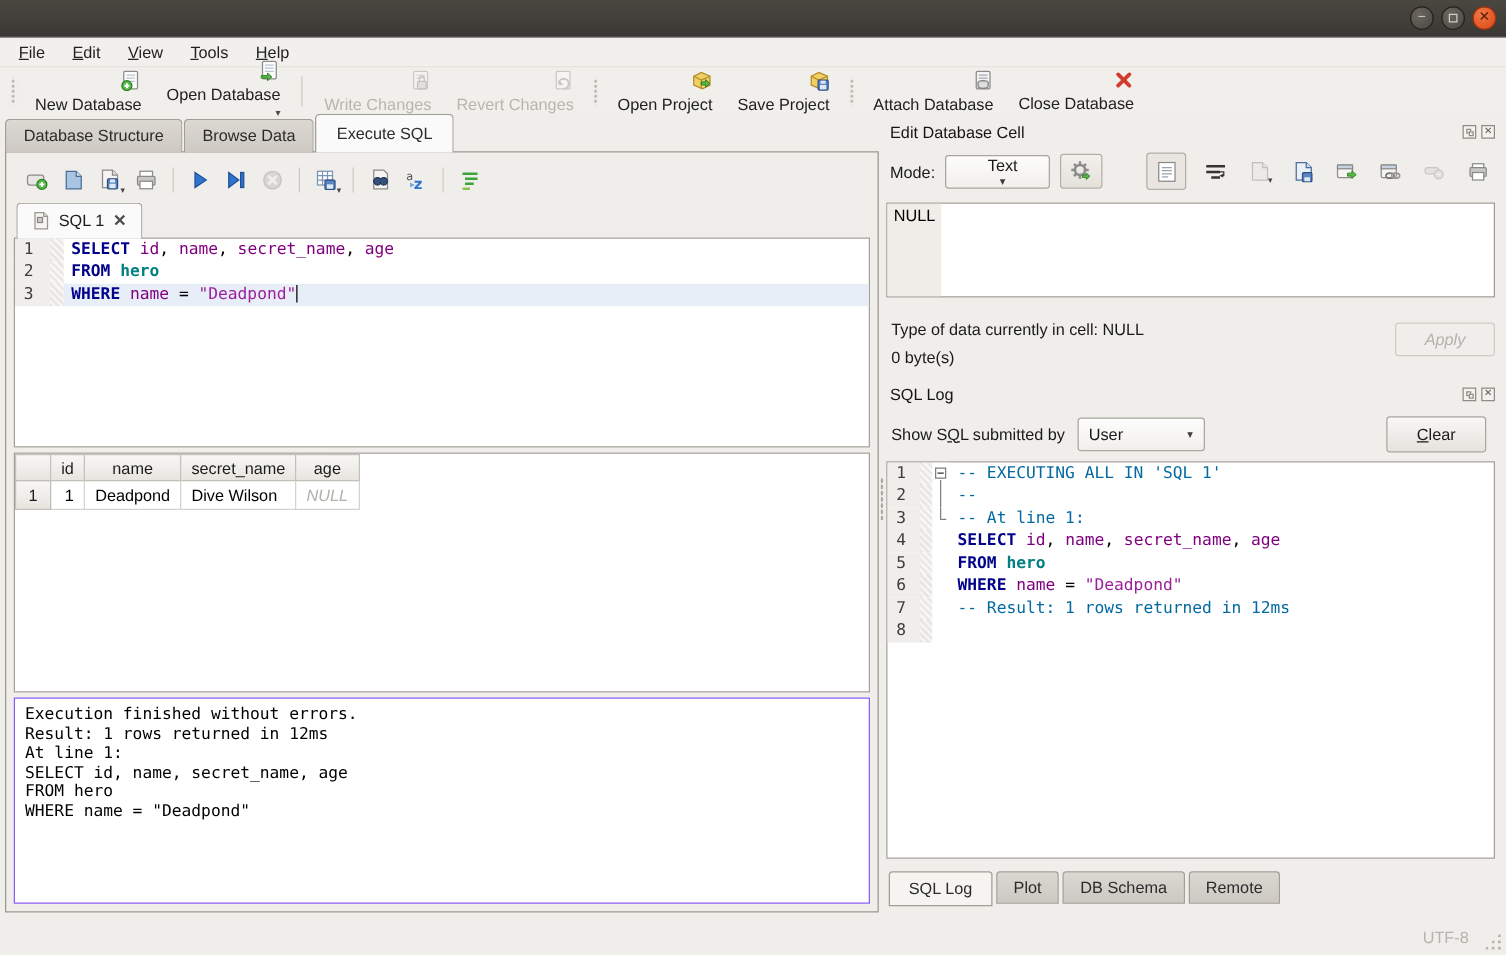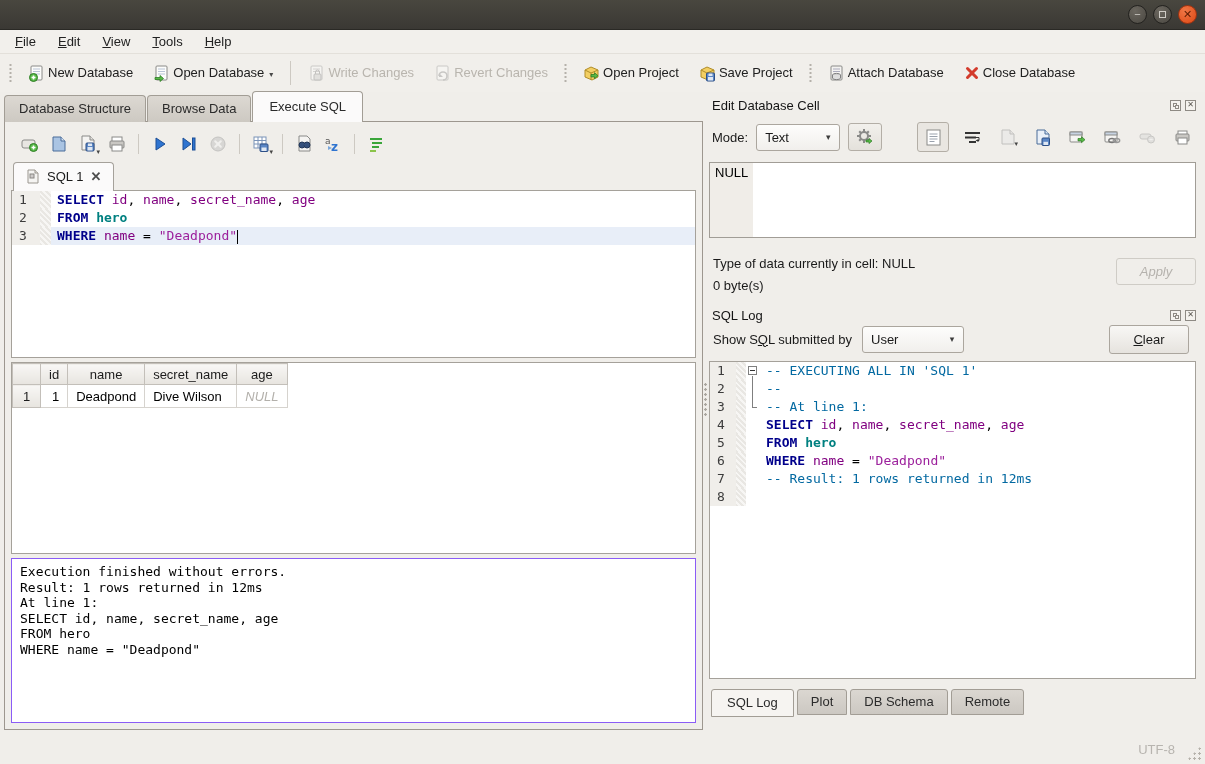--- a/index.html
+++ b/index.html
@@ -23,22 +23,22 @@
   .wbtn .sq{width:7px;height:7px;border:1.5px solid #cfccc6;display:block;}
   
   .menubar{height:24px; flex:none; background:#f2f0ec; display:flex; align-items:center; padding-left:4px;
     border-bottom:1px solid #e3e0da;}
   .menu-item{padding:2px 11px; color:#222; cursor:default;}
   
   .toolbar{height:38px; flex:none; background:#f1efeb; display:flex; align-items:center; gap:2px; padding:0 4px;}
   .tgrip{width:5px; height:22px; margin:0 4px;
     background-image:radial-gradient(#b5b1aa 1px, transparent 1.2px); background-size:4px 4px; background-position:center;}
   .tsep{width:1px; height:24px; background:#cdc9c2; margin:0 6px;}
-  .tbtn{display:flex; align-items:flex-start; gap:3px; padding:5px 9px; border:none; background:transparent;
-    font:13px "Liberation Sans",sans-serif; color:#212121; border-radius:3px;}
+  .tbtn{display:flex; align-items:flex-end; gap:3px; padding:5px 9px; border:none; background:transparent;
+    font:13px "Liberation Sans",sans-serif; color:#212121; border-radius:3px;flex-direction:column;}
   .tbtn.disabled{color:#b9b5ae;}
   .tbtn.disabled svg{opacity:.38; filter:grayscale(1);}
   .ticon{display:flex; align-items:center;}
   .ddarrow{font-size:8px; color:#4a4a4a; margin-left:2px; align-self:flex-end; padding-bottom:3px;}
   
   .main{flex:1; display:flex; min-height:0;}
   .left{width:703px; flex:none; display:flex; flex-direction:column; padding-left:4px;}
   .hsplit{width:4px; flex:none; position:relative;}
   .hsplit::after{content:''; position:absolute; left:1px; top:290px; width:3px; height:34px;
     background-image:radial-gradient(#a9a59e 1px, transparent 1.2px); background-size:3px 5px;}
@@ -103,38 +103,38 @@
   .dock-head .dtitle{flex:1; color:#141414;}
   .dockicons{display:flex; gap:4px;}
   .dicon{width:11px; height:11px; border:1px solid #8e8a84; background:#f4f2ee; position:relative; display:flex; align-items:center; justify-content:center; font-size:8px; color:#5a5751; line-height:1;}
   .dicon .r2{position:absolute; left:2px; top:2px; width:4px; height:4px; border:1px solid #8e8a84;}
   .dicon .r3{position:absolute; right:1px; bottom:1px; width:4px; height:4px; border:1px solid #8e8a84; background:#f4f2ee;}
   .mode-row{height:32px; flex:none; display:flex; align-items:center; margin-top:7px; padding-left:3px; gap:8px;}
   .combo{height:27px; border:1px solid #aba69e; border-radius:3px; background:linear-gradient(#fdfdfc,#f1efec);
     display:flex; align-items:center; padding-left:8px; position:relative;}
   .combo .cval{flex:1;}
   .combo .carrow{width:22px; text-align:center; font-size:9px; color:#3c3c3c;}
-  .combo.mode{width:84px;}
+  .combo.mode{width:84px;flex-direction:column;}
   .combo.user{width:102px;}
   .gearbtn{width:34px; height:28px; border:1px solid #b3aea6; border-radius:3px;
     background:linear-gradient(#f2f0ec,#e4e1db); display:flex; align-items:center; justify-content:center;}
   .cellicons{flex:1; display:flex; align-items:center; justify-content:flex-end; gap:11px; padding-right:2px;}
   .cibtn{width:24px; height:24px; display:flex; align-items:center; justify-content:center; position:relative;}
   .cibtn.pressed{width:32px; height:30px; border:1px solid #b3aea6; border-radius:3px; background:#e9e6e1;}
   .cibtn.disabled svg{opacity:.45; filter:grayscale(1);}
   .cell-box{height:76px; flex:none; margin-top:9px; border:1px solid #a19d96; background:#fff; display:flex;}
   .cell-gutter{width:43px; flex:none; background:#f0ede8;}
   .cell-null{position:absolute; padding:2px 0 0 5px; color:#000;}
   .cell-info{flex:none; margin-top:18px; position:relative; height:46px; padding-left:4px;}
   .cell-info .l1{margin-bottom:7px;}
   .btn{border:1px solid #aba69e; border-radius:3px; background:linear-gradient(#f8f7f5,#e6e3de);
     font:13px "Liberation Sans",sans-serif; color:#1a1a1a; padding:5px 14px;}
   .btn.disabled{color:#b5b2ad; background:#f0eeea; border-color:#cfccc6;font-style:italic;}
   .apply{position:absolute; right:0; top:2px; width:80px; height:27px;}
-  .log-controls{height:30px; flex:none; display:flex; align-items:center; gap:10px; padding-left:4px; position:relative;}
+  .log-controls{height:30px; flex:none; display:flex; align-items:center; gap:10px; margin-top:8px; padding-left:4px; position:relative;}
   .clearbtn{position:absolute; right:7px; width:80px; height:29px;}
   .log-box{height:318px; flex:none; margin-top:7px; border:1px solid #a5a19a; background:#fff; overflow:hidden;
     font-family:"DejaVu Sans Mono",monospace; font-size:13px;}
   .log-box .gnum{width:26px;}
   .log-box .ghatch{width:10px;}
   
   .bottom-tabs{height:27px; flex:none; display:flex; align-items:flex-start; gap:3px; margin-top:10px; padding-left:2px;}
   .btab{padding:4px 13px 5px; background:linear-gradient(#dbd7d1,#ccc8c2); border:1px solid #a29d95;
     border-radius:3px 3px 0 0; color:#2b2b2b;}
   .btab.active{background:#f6f4f1; padding:5px 15px 6px;}

